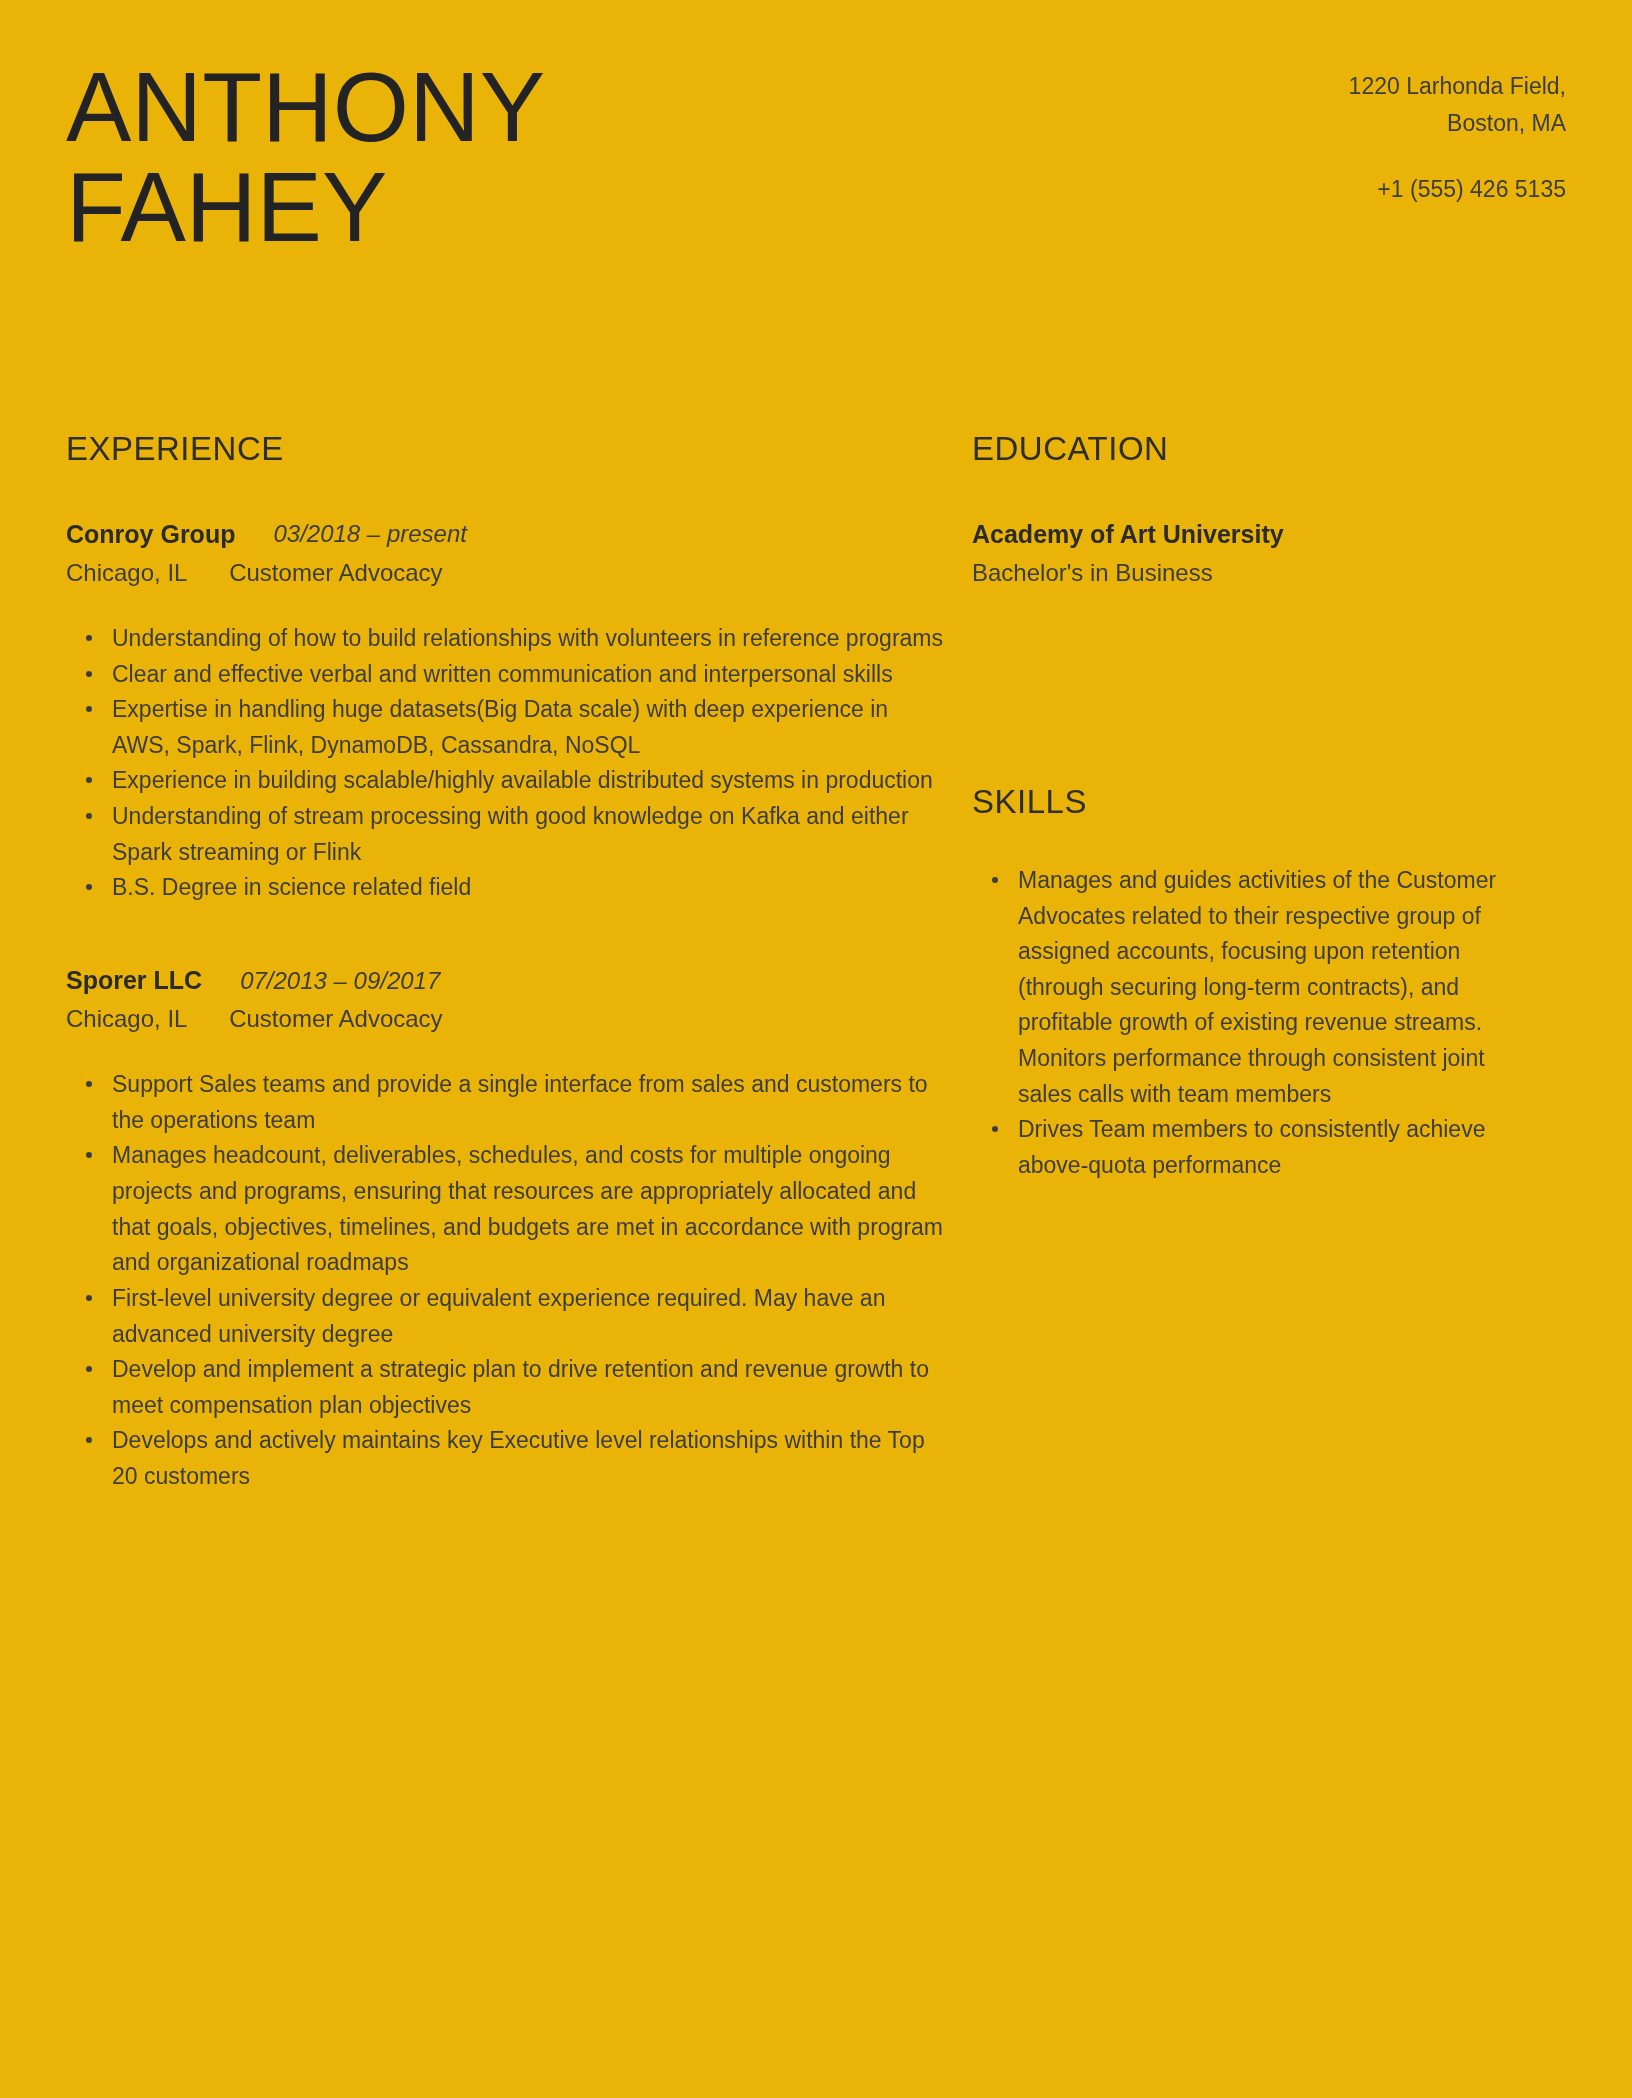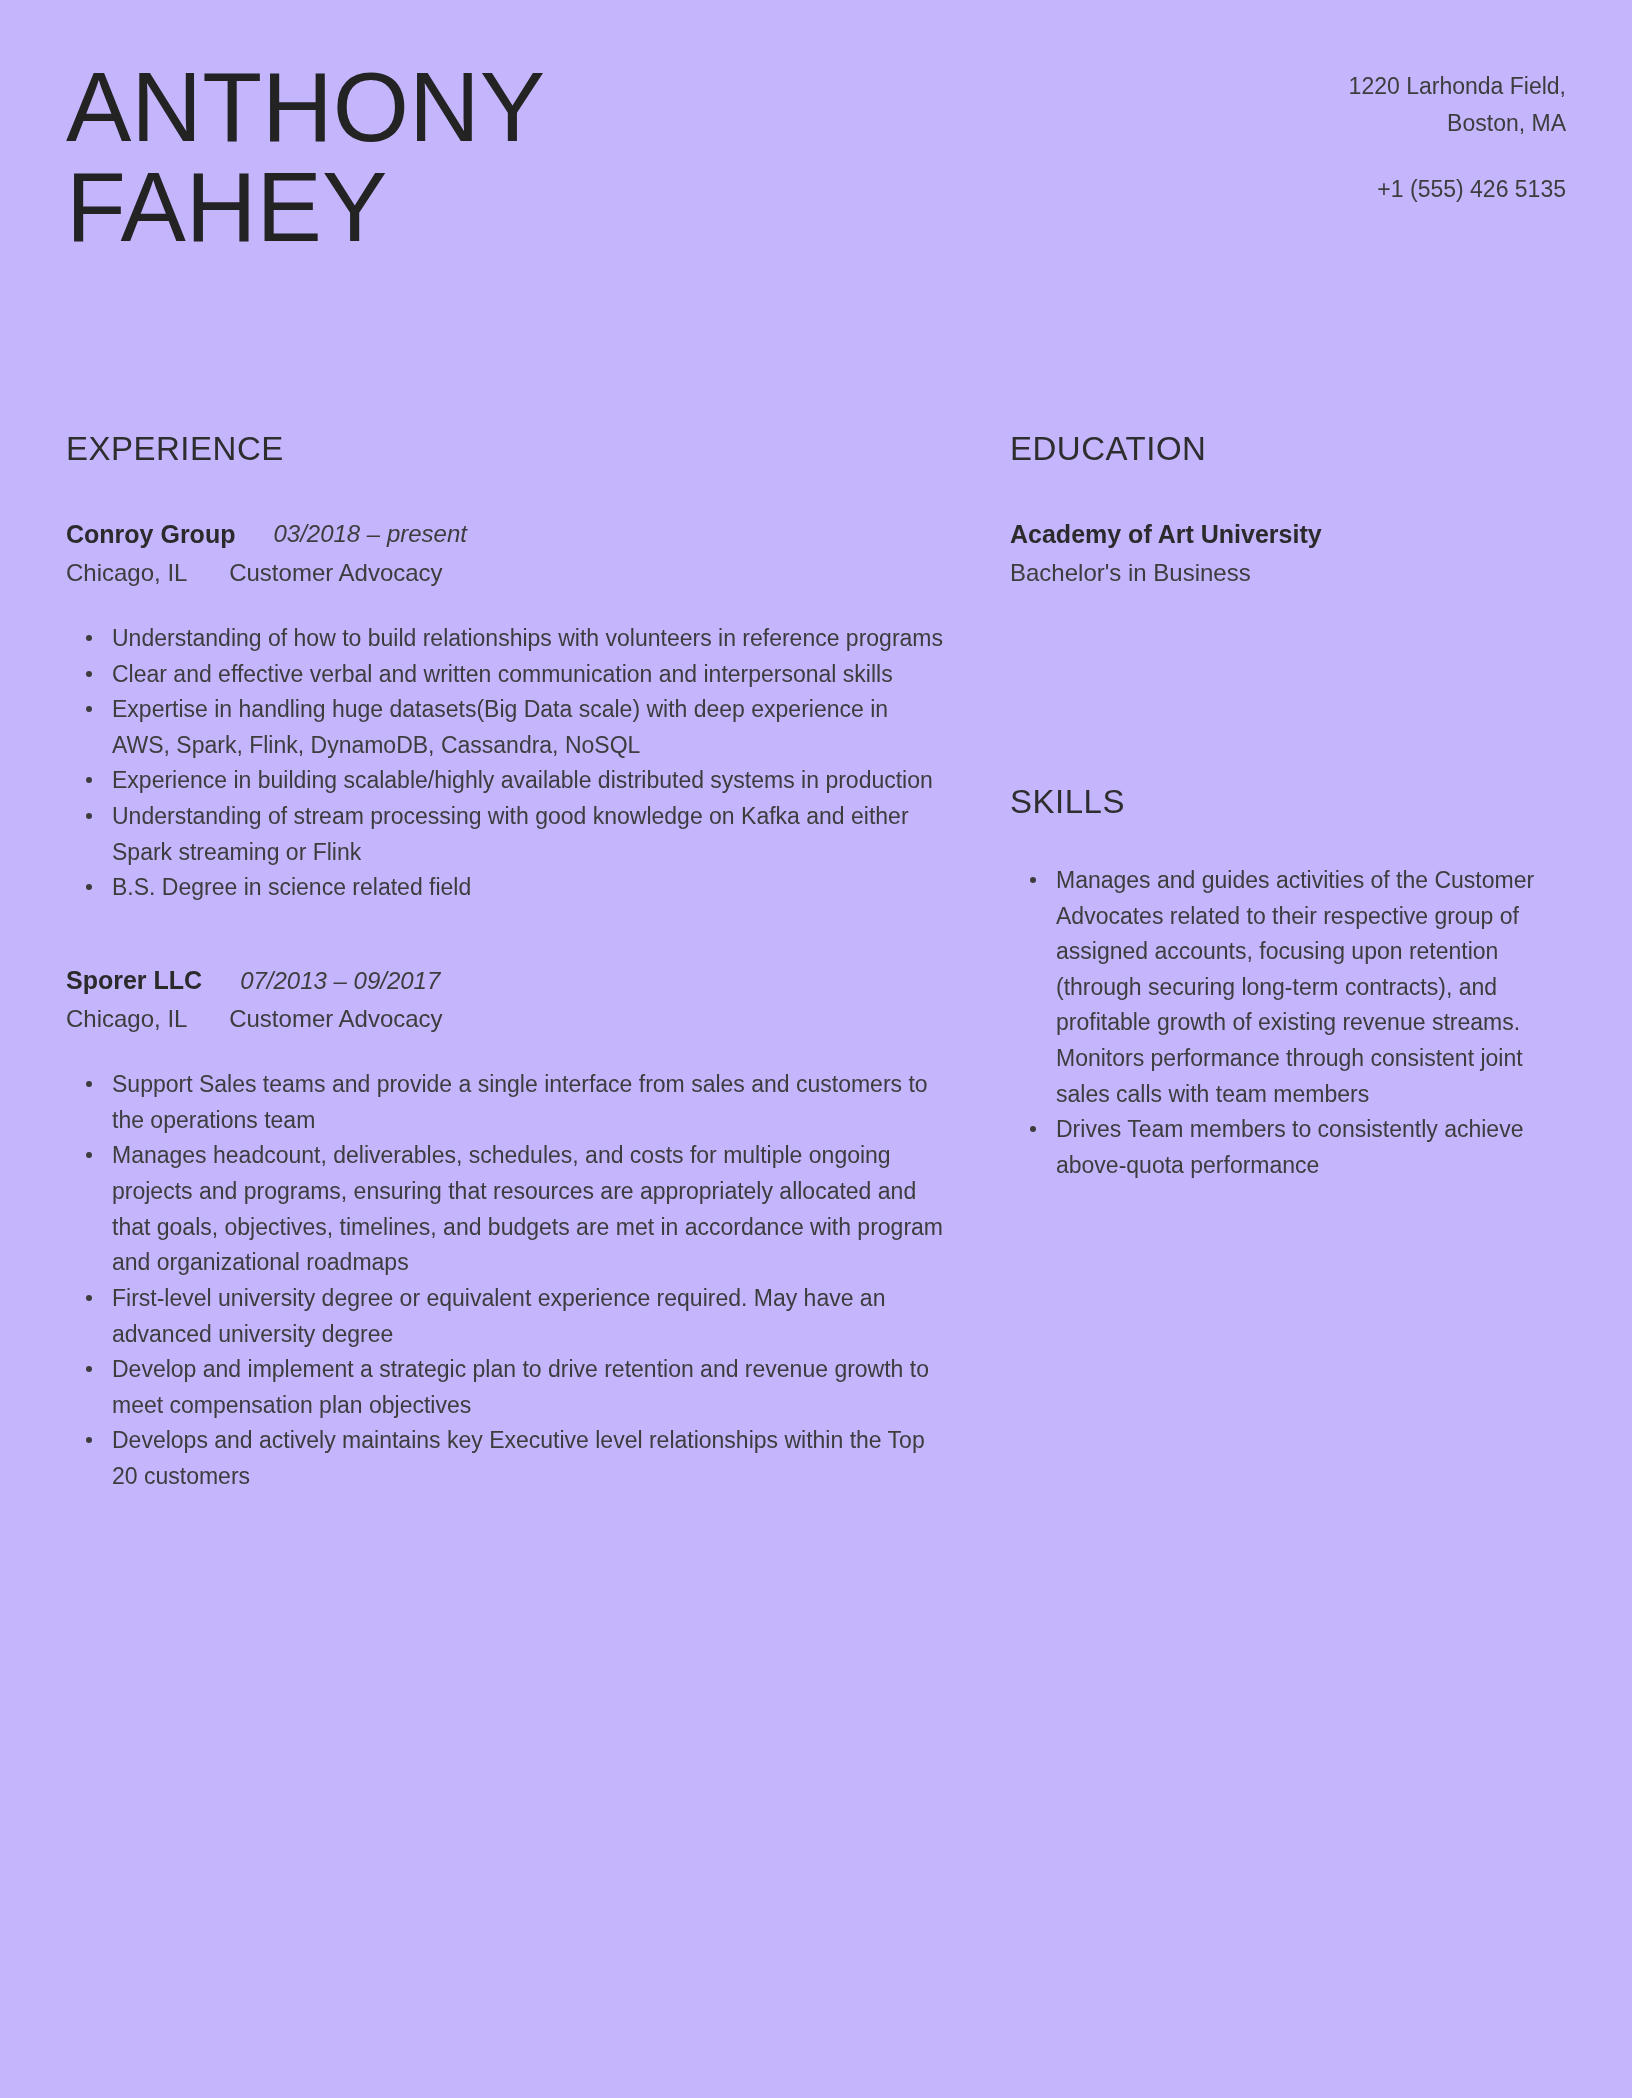--- a/index.html
+++ b/index.html
@@ -4,21 +4,21 @@
 <style>
   * { margin: 0; padding: 0; box-sizing: border-box; }
   html, body { background: #ffffff; }
   body { font-family: "Liberation Sans", sans-serif; color: #3d3d3d; }
 
   .page {
     position: relative;
     width: 1632px;
     height: 2098px;
     margin: 0 auto;
-    background: #c4b5fd;
+    background: #eab308;
     padding: 58px 66px 40px 66px;
     overflow: hidden;
   }
 
   
   .header {
     display: flex;
     justify-content: space-between;
     align-items: flex-start;
   }
@@ -38,21 +38,21 @@
     padding-top: 10px;
   }
   .contact .phone { margin-top: 28px; }
 
   
   .columns {
     display: flex;
     margin-top: 172px;
   }
   .col-left  { flex: 0 0 880px; width: 880px; }
-  .col-right { flex: 0 0 566px; width: 566px; margin-left: 64px; }
+  .col-right { flex: 0 0 566px; width: 566px; margin-left: 26px; }
 
   .section-heading {
     font-size: 33px;
     font-weight: 400;
     letter-spacing: 0.5px;
     color: #2e2e2e;
     margin-bottom: 52px;
   }
 
   

